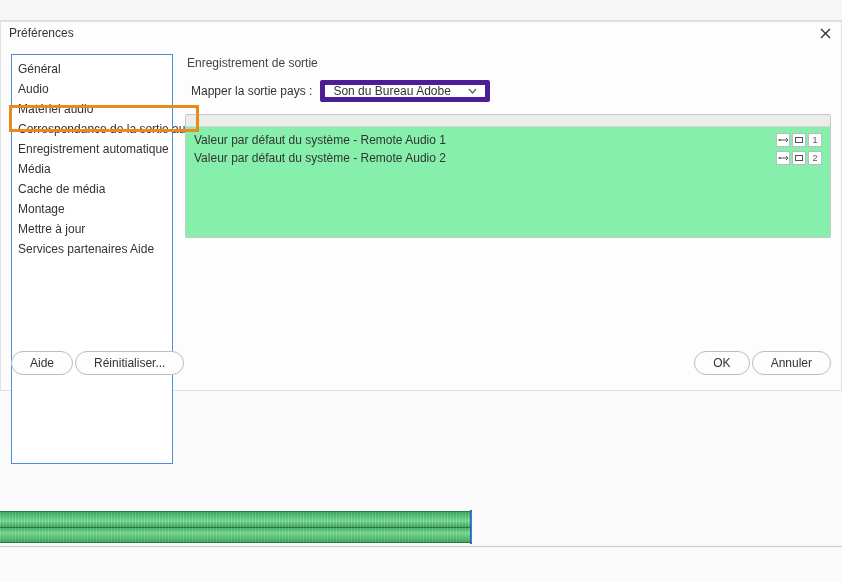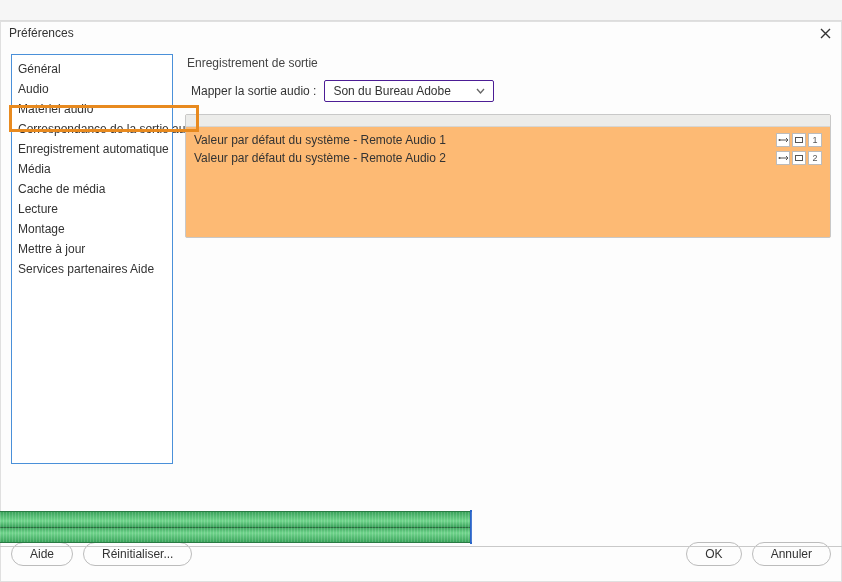--- a/index.html
+++ b/index.html
@@ -1,40 +1,40 @@
 <!DOCTYPE html>
 <html><head>
 <meta charset="utf-8">
 <style>
   * { box-sizing: border-box; margin: 0; padding: 0; }
   html, body { width: 842px; height: 582px; font-family: "Segoe UI", Arial, sans-serif; font-size: 12px; color: #333; background: #fafafa; overflow: hidden; }
   .top-bar { height: 21px; background: #f6f6f6; border-bottom: 1px solid #ddd; }
-  .dialog { position: absolute; left: 0; top: 21px; width: 842px; height: 561px; background: #fdfdfd; border: 1px solid #e0e0e0; }
+  .dialog { position: absolute; left: 0; top: 21px; width: 842px; height: 370px; background: #fdfdfd; border: 1px solid #e0e0e0; }
   .dlg-header { display: flex; align-items: center; justify-content: space-between; height: 22px; padding: 0 8px; }
   .dlg-title { font-size: 12px; color: #333; }
   .close-icon { width: 16px; height: 16px; display: flex; align-items: center; justify-content: center; cursor: pointer; font-size: 14px; color: #333; }
   .dlg-body { position: absolute; top: 32px; left: 10px; right: 10px; bottom: 52px; display: flex; gap: 12px; }
   .sidebar { width: 162px; height: 410px; border: 1px solid #4a90d9; background: #fff; padding: 4px 0; }
   .sidebar-item { padding: 2px 6px; font-size: 12px; color: #333; cursor: pointer; white-space: nowrap; line-height: 16px; }
   .highlight-box { position: absolute; border: 3px solid #e88a1f; pointer-events: none; }
   .main { flex: 1; display: flex; flex-direction: column; }
   .section-title { font-size: 12px; color: #444; margin: 2px 0 6px 2px; }
   .mapper-row { display: flex; align-items: center; gap: 8px; margin: 4px 0 12px 6px; }
   .mapper-label { font-size: 12px; color: #333; }
-  .select-box { display: flex; align-items: center; justify-content: space-between; min-width: 170px; height: 22px; padding: 0 8px; border: 1px solid #4c1d95; border-radius: 2px; background: #fff; cursor: pointer; }
+  .select-box { display: flex; align-items: center; justify-content: space-between; min-width: 170px; height: 22px; padding: 0 8px; border: 5px solid #4c1d95; border-radius: 2px; background: #fff; cursor: pointer; }
   .chev { font-size: 9px; color: #666; }
-  .panel { border: 1px solid #c8c8c8; background: #fdba74; border-radius: 2px; padding: 0; }
+  .panel { border: 1px solid #c8c8c8; background: #86efac; border-radius: 2px; padding: 0; }
   .panel-top { height: 12px; border-bottom: 1px solid #d6d6d4; background: #ececea; }
   .panel-body { padding: 4px 8px 8px 8px; min-height: 110px; }
   .out-row { display: flex; align-items: center; justify-content: space-between; height: 18px; font-size: 12px; color: #333; }
   .row-icons { display: flex; align-items: center; gap: 2px; }
   .ibox { width: 14px; height: 14px; border: 1px solid #bcbcbc; background: #fff; display: flex; align-items: center; justify-content: center; font-size: 8px; color: #555; cursor: pointer; }
   .numbox { width: 14px; height: 14px; border: 1px solid #bcbcbc; background: #fff; display: flex; align-items: center; justify-content: center; font-size: 9px; color: #555; }
   .dlg-footer { position: absolute; left: 10px; right: 10px; bottom: 10px; height: 34px; display: flex; align-items: center; justify-content: space-between; }
-  .footer-left, .footer-right { display: flex; gap: 10px; }
+  .footer-left, .footer-right { display: flex; gap: 2px; }
   .btn { height: 24px; padding: 0 18px; border: 1px solid #bcbcbc; border-radius: 12px; background: #fdfdfd; font-size: 12px; color: #333; cursor: pointer; display: flex; align-items: center; }
   .waveform { position: absolute; left: 0; top: 511px; width: 472px; height: 32px; background: linear-gradient(to bottom, #3aa35b 0%, #6fd48b 30%, #3aa35b 50%, #6fd48b 70%, #3aa35b 100%); border-top: 1px solid #2a7a44; border-bottom: 1px solid #2a7a44; }
   .waveform::after { content: ""; position: absolute; inset: 0; background: repeating-linear-gradient(90deg, rgba(255,255,255,0.15) 0 1px, transparent 1px 3px); }
   .waveform-marker { position: absolute; top: -2px; bottom: -2px; width: 2px; background: #2a65c9; right: 0; }
   .waveform-baseline { position: absolute; left: 0; right: 0; top: 50%; height: 1px; background: rgba(0,0,0,0.35); }
   .bottom-line { position: absolute; left: 0; top: 546px; width: 842px; height: 1px; background: #c9c9c9; }
   svg { display: block; }
 </style>
 </head>
 <body>
@@ -53,30 +53,29 @@
 
   <div class="dlg-body">
     <div class="sidebar">
       <div class="sidebar-item">Général</div>
       <div class="sidebar-item">Audio</div>
       <div class="sidebar-item">Matériel audio</div>
       <div class="sidebar-item">Correspondance de la sortie audio</div>
       <div class="sidebar-item">Enregistrement automatique</div>
       <div class="sidebar-item">Média</div>
       <div class="sidebar-item">Cache de média</div>
-      <div class="sidebar-item">Lecture</div>
       <div class="sidebar-item">Montage</div>
       <div class="sidebar-item">Mettre à jour</div>
       <div class="sidebar-item">Services partenaires Aide</div>
     </div>
 
     <div class="main">
       <div class="section-title">Enregistrement de sortie</div>
       <div class="mapper-row">
-        <div class="mapper-label">Mapper la sortie audio :</div>
+        <div class="mapper-label">Mapper la sortie pays :</div>
         <div class="select-box">
           <span>Son du Bureau Adobe</span>
           <span class="chev">
             <svg width="9" height="6" viewBox="0 0 9 6">
                 <path d="M1 1 L4.5 5 L8 1" stroke="#666" stroke-width="1.3" fill="none"></path>
               </svg>
           </span>
         </div>
       </div>
 

